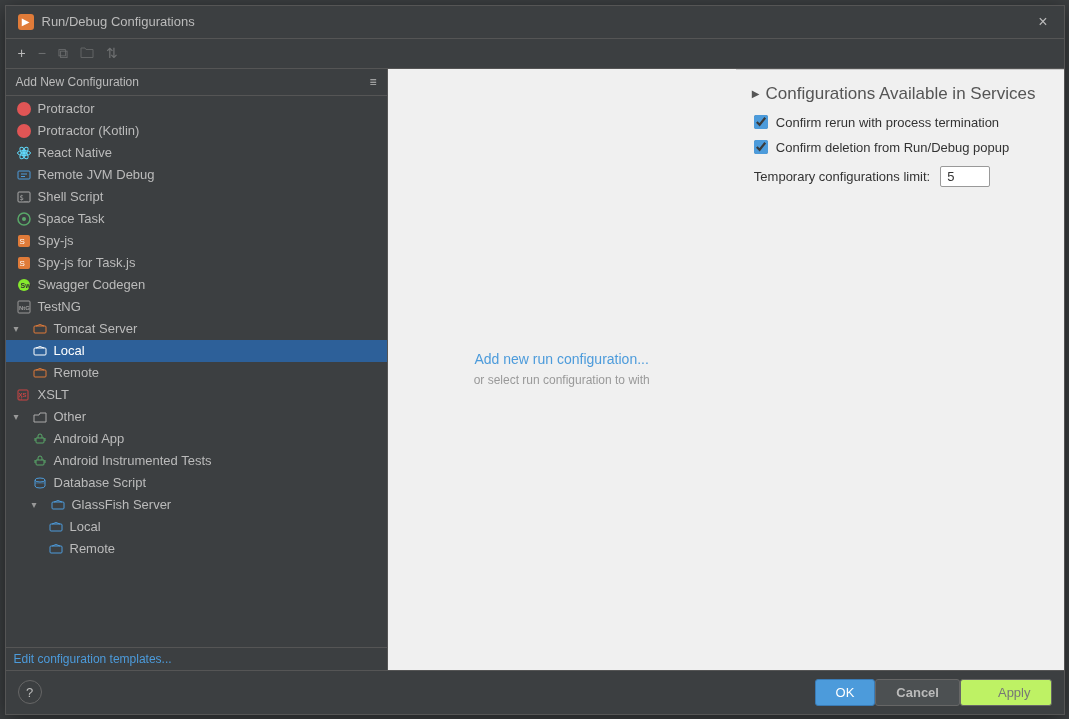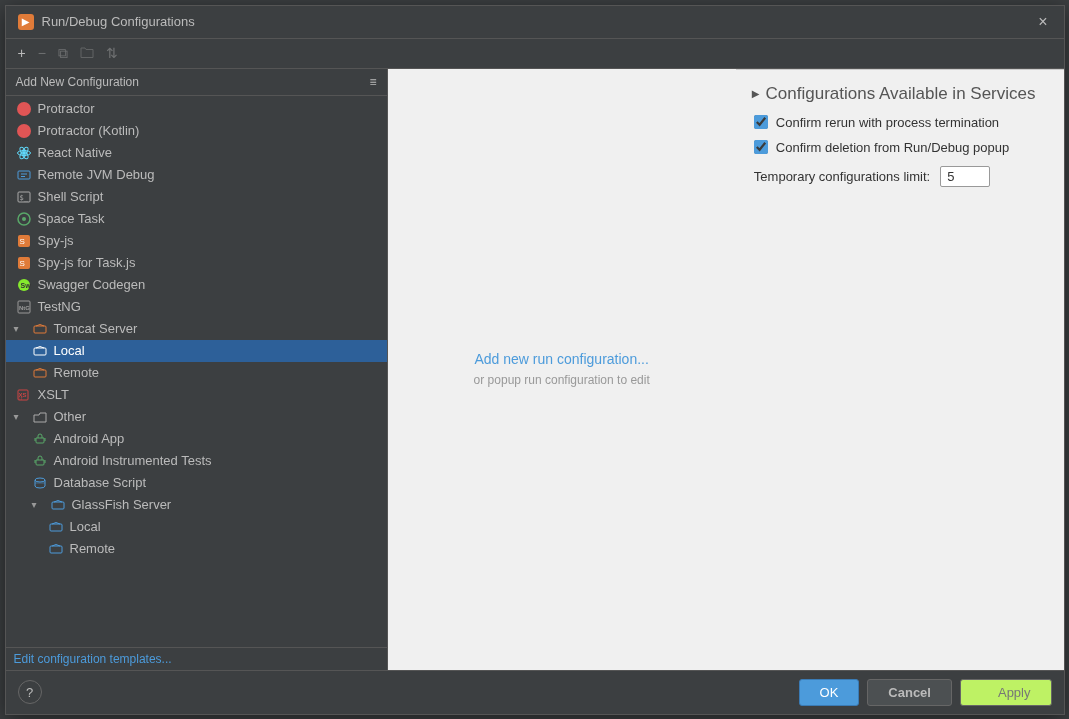--- a/index.html
+++ b/index.html
@@ -255,21 +255,20 @@
       background: none;
       color: #bbbbbb;
       cursor: pointer;
       font-size: 13px;
       display: flex;
       align-items: center;
       justify-content: center;
     }
     .footer-buttons {
       display: flex;
-      gap: 8px;
     }
     .btn {
       padding: 5px 20px;
       font-size: 13px;
       cursor: pointer;
       border-radius: 3px;
       border: 1px solid transparent;
     }
     .btn-primary {
       background: #4c9bdb;
@@ -548,21 +547,21 @@
         </div>
       </div>
 
       <div class="edit-link">Edit configuration templates...</div>
     </div>
 
     <div class="right-panel">
       <div class="right-panel-content">
         <div class="center-message">
           <a class="main-link">Add new run configuration...</a>
-          <span class="sub-text">or popup run configuration to edit</span>
+          <span class="sub-text">or select run configuration to with</span>
         </div>
 
         <div class="bottom-panel">
 
           <div class="collapsible-row">
             <span class="collapse-arrow">▶</span>
             <span class="collapsible-label">Configurations Available in Services</span>
             <span class="divider-line"></span>
           </div>
 

